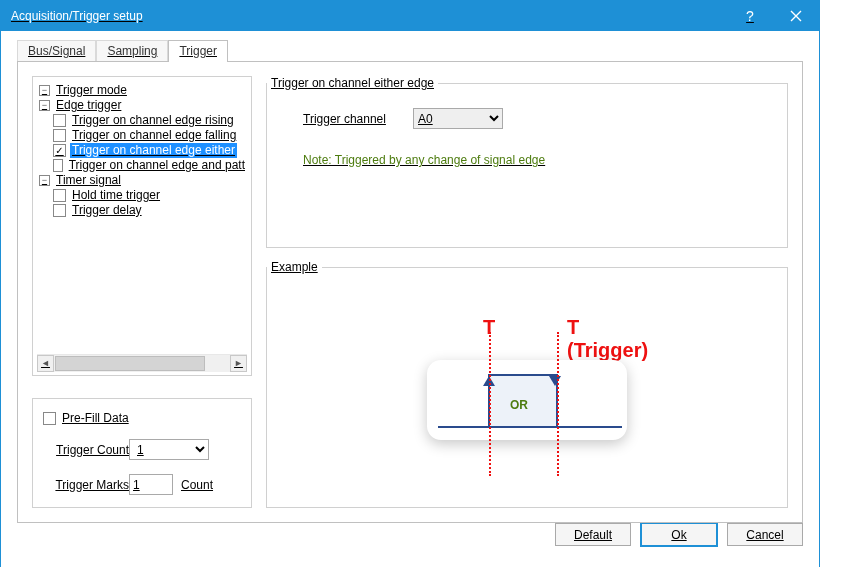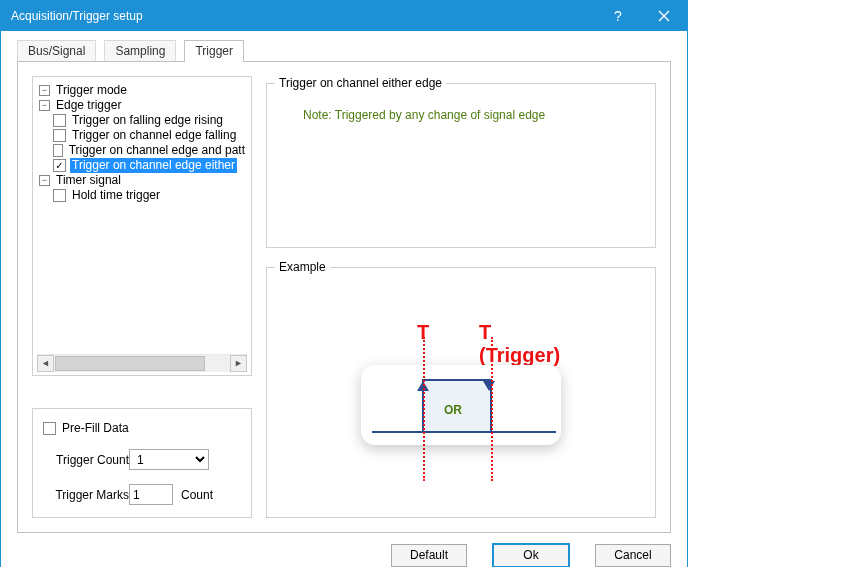--- a/index.html
+++ b/index.html
@@ -1,78 +1,78 @@
 <!DOCTYPE html>
 <html><head>
 <meta charset="utf-8">
 <style>
   * { box-sizing: border-box; }
   html, body { margin:0; padding:0; font-family: "Segoe UI", Tahoma, sans-serif; font-size:12px; color:#000; background:#fff; }
-  .window { width:688px; height:567px; border:1px solid #1e90d6; display:flex; flex-direction:column; }
+  .window { width:820px; height:567px; border:1px solid #1e90d6; display:flex; flex-direction:column;text-decoration:underline; }
   .titlebar { height:30px; background:#1e90d6; color:#fff; display:flex; align-items:center; padding:0 0 0 10px; }
   .titlebar .title { flex:1; font-size:12px; }
   .titlebar .tb-btn { width:46px; height:30px; display:flex; align-items:center; justify-content:center; color:#fff; font-size:14px; }
   .client { flex:1; background:#fff; display:flex; flex-direction:column; }
-  .tabstrip { margin:8px 0 0 16px; height:22px; display:flex; gap:8px; }
+  .tabstrip { margin:8px 0 0 16px; height:22px; display:flex; gap:0; }
   .tab { border:1px solid #d9d9d9; border-bottom:none; background:#fff; padding:3px 10px 0 10px; height:22px; font-size:12px; color:#333; position:relative; top:1px; }
   .tab.active { background:#fff; border-color:#c0c0c0; z-index:2; }
   .tab.inactive { background:#f7f7f7; }
   .tabpage { flex:1; border:1px solid #c0c0c0; margin:0 16px 0 16px; background:#fff; display:flex; padding:14px; gap:14px; position:relative; }
   .leftcol { width:220px; display:flex; flex-direction:column; }
   .treebox { border:1px solid #d0d0d0; height:300px; padding:6px 4px 4px 4px; overflow:hidden; display:flex; flex-direction:column; }
   .tree { flex:1; overflow:hidden; font-size:12px; line-height:15px; }
   .tree ul { list-style:none; margin:0; padding:0 0 0 14px; }
   .tree > ul { padding-left:2px; }
   .node { display:flex; align-items:center; height:15px; white-space:nowrap; }
   .expander { width:11px; height:11px; border:1px solid #888; margin-right:4px; display:flex; align-items:center; justify-content:center; font-size:9px; line-height:9px; color:#555; background:#fff; }
   .cbx { width:13px; height:13px; border:1px solid #888; background:#fff; margin-right:4px; display:inline-flex; align-items:center; justify-content:center; }
   .cbx.checked::after { content:"✓"; font-size:10px; color:#000; line-height:10px; }
   .node .lbl { padding:0 2px; }
   .node.selected .lbl { background:#1e90ff; color:#fff; }
   .hscroll { height:17px; border-top:1px solid #e8e8e8; display:flex; align-items:center; background:#f5f5f5; }
   .hscroll .arrow { width:17px; height:17px; border:1px solid #c8c8c8; background:#f0f0f0; display:flex; align-items:center; justify-content:center; font-size:9px; color:#555; }
   .hscroll .track { flex:1; height:17px; background:#f0f0f0; position:relative; }
   .hscroll .thumb { position:absolute; left:0; top:0; height:15px; width:150px; margin:1px; background:#d4d4d4; border:1px solid #bdbdbd; }
-  .settings { border:1px solid #d0d0d0; margin-top:32px; padding:12px 10px 12px 10px; }
+  .settings { border:1px solid #d0d0d0; margin-top:22px; padding:12px 10px 12px 10px; }
   .row { display:flex; align-items:center; margin-bottom:14px; }
   .row:last-child { margin-bottom:0; }
   .row label { width:86px;text-align:right; }
   .chk { display:flex; align-items:center; }
   .chk .cbx { margin-right:6px; }
   select.input, input.input { border:1px solid #a9a9a9; background:#fff; font:inherit; height:21px; padding:1px 3px; }
   select.input { width:80px; }
   input.input.small { width:44px; text-align:left; }
   .grouplbl { margin-left:8px; }
   .rightcol { flex:1; display:flex; flex-direction:column; }
   fieldset.gbox { border:1px solid #d0d0d0; margin:0; padding:0; }
-  fieldset.gbox > legend { font-size:12px; padding:0 4px; margin-left:8px; }
+  fieldset.gbox > legend { font-size:12px; padding:0 4px; }
   .gbox.top { height:172px; }
   .gbox.bottom { flex:1; margin-top:12px; position:relative; }
   .gbox .inner { padding:18px 16px; }
   .formrow { display:flex; align-items:center; margin-bottom:24px; }
   .formrow .flabel { width:130px; padding-left:20px; }
   select.combo { border:1px solid #a9a9a9; background:#efefef; font:inherit; height:21px; width:90px; }
   .note { padding-left:20px; color:#4d7c0f; }
   .example-canvas { position:absolute; inset:22px 14px 14px 14px; display:flex; align-items:center; justify-content:center; }
-  .footer { height:44px; display:flex; align-items:center; justify-content:flex-end; gap:26px; padding:0 16px; }
+  .footer { height:44px; display:flex; justify-content:flex-end; gap:10px; padding:0 16px; }
   .btn { min-width:76px; height:23px; border:1px solid #a9a9a9; background:#f5f5f5; font:inherit; padding:1px 12px; }
   .btn.primary { border:1px solid #1e90d6; outline:1px solid #1e90d6; }
   .diagram { position:relative; width:210px; height:150px; }
   .diagram .card { position:absolute; left:5px; top:40px; width:200px; height:80px; background:#fff; border-radius:14px; box-shadow:0 4px 14px rgba(0,0,0,0.22); }
   .diagram .baseline { position:absolute; left:16px; right:10px; top:106px; height:0; border-top:2.5px solid #2a4b8d; }
   .diagram .pulse { position:absolute; left:66px; top:54px; width:70px; height:52px; border:2.5px solid #2a4b8d; border-bottom:none; background:rgba(30,90,180,0.08); }
   .diagram .arrow-up { position:absolute; left:61px; top:56px; width:0; height:0; border-left:6px solid transparent; border-right:6px solid transparent; border-bottom:10px solid #2a4b8d; }
   .diagram .arrow-down { position:absolute; left:127px; top:56px; width:0; height:0; border-left:6px solid transparent; border-right:6px solid transparent; border-top:10px solid #2a4b8d; }
   .diagram .or { position:absolute; left:88px; top:78px; color:#4d7c0f; font-weight:bold; font-size:12px; }
   .diagram .vline { position:absolute; top:12px; bottom:-6px; width:0; border-left:2px dotted #e11; }
   .diagram .v1 { left:67px; }
   .diagram .v2 { left:135px; }
   .diagram .tlab { position:absolute; top:-4px; color:#e11; font-weight:bold; font-size:20px; }
   .diagram .t1 { left:61px; }
-  .diagram .t2 { left:123px; }
+  .diagram .t2 { left:145px; }
 </style>
 </head>
 <body>
 
 <div class="window">
   <div class="titlebar">
     <div class="title">Acquisition/Trigger setup</div>
     <div class="tb-btn">?</div>
     <div class="tb-btn">
       <svg width="12" height="12" viewBox="0 0 12 12">
@@ -101,55 +101,61 @@
               </li>
               <li>
                 <div class="node">
                   <span class="expander">−</span>
                   <span class="lbl">Edge trigger</span>
                 </div>
                 <ul>
                   <li>
                       <div class="node">
                         <span class="cbx"></span>
-                        <span class="lbl">Trigger on falling edge rising</span>
+                        <span class="lbl">Trigger on channel edge rising</span>
                       </div>
                     </li>
                   <li>
                       <div class="node">
                         <span class="cbx"></span>
                         <span class="lbl">Trigger on channel edge falling</span>
-                      </div>
-                    </li>
-                  <li>
-                      <div class="node">
-                        <span class="cbx"></span>
-                        <span class="lbl">Trigger on channel edge and patt</span>
                       </div>
                     </li>
                   <li>
                       <div class="node selected">
                         <span class="cbx checked"></span>
                         <span class="lbl">Trigger on channel edge either</span>
+                      </div>
+                    </li>
+                  <li>
+                      <div class="node">
+                        <span class="cbx"></span>
+                        <span class="lbl">Trigger on channel edge and patt</span>
                       </div>
                     </li>
                 </ul>
               </li>
               <li>
                 <div class="node">
                   <span class="expander">−</span>
                   <span class="lbl">Timer signal</span>
                 </div>
                 <ul>
                   <li>
                       <div class="node">
                         <span class="cbx"></span>
                         <span class="lbl">Hold time trigger</span>
                       </div>
                     </li>
+                  <li>
+                      <div class="node">
+                        <span class="cbx"></span>
+                        <span class="lbl">Trigger delay</span>
+                      </div>
+                    </li>
                 </ul>
               </li>
             </ul>
           </div>
           <div class="hscroll">
             <div class="arrow">◄</div>
             <div class="track">
                 <div class="thumb"></div>
               </div>
             <div class="arrow">►</div>
@@ -172,20 +178,26 @@
             <input class="input small" value="1" style="">
             <span class="grouplbl">Count</span>
           </div>
         </div>
       </div>
 
       <div class="rightcol">
         <fieldset class="gbox top">
           <legend>Trigger on channel either edge</legend>
           <div class="inner">
+            <div class="formrow">
+              <div class="flabel">Trigger channel</div>
+              <select class="combo">
+                <option>A0</option>
+              </select>
+            </div>
             <div class="note">Note: Triggered by any change of signal edge</div>
           </div>
         </fieldset>
 
         <fieldset class="gbox bottom">
           <legend>Example</legend>
           <div class="example-canvas">
             <div class="diagram">
               <div class="tlab t1">T</div>
               <div class="tlab t2">T (Trigger)</div>

